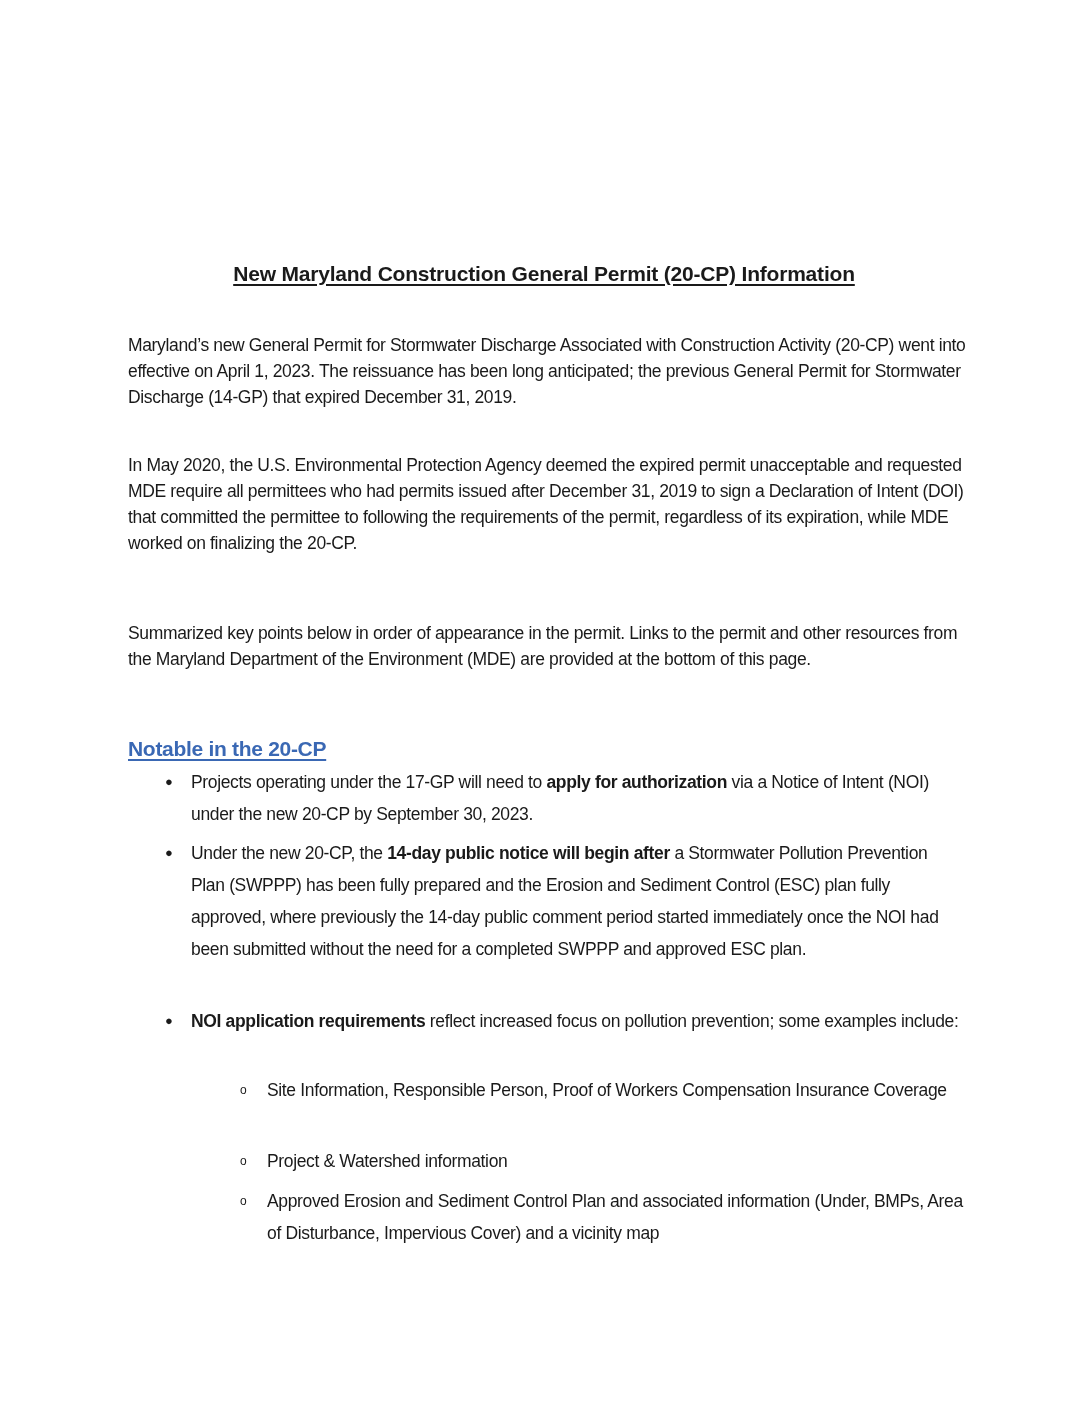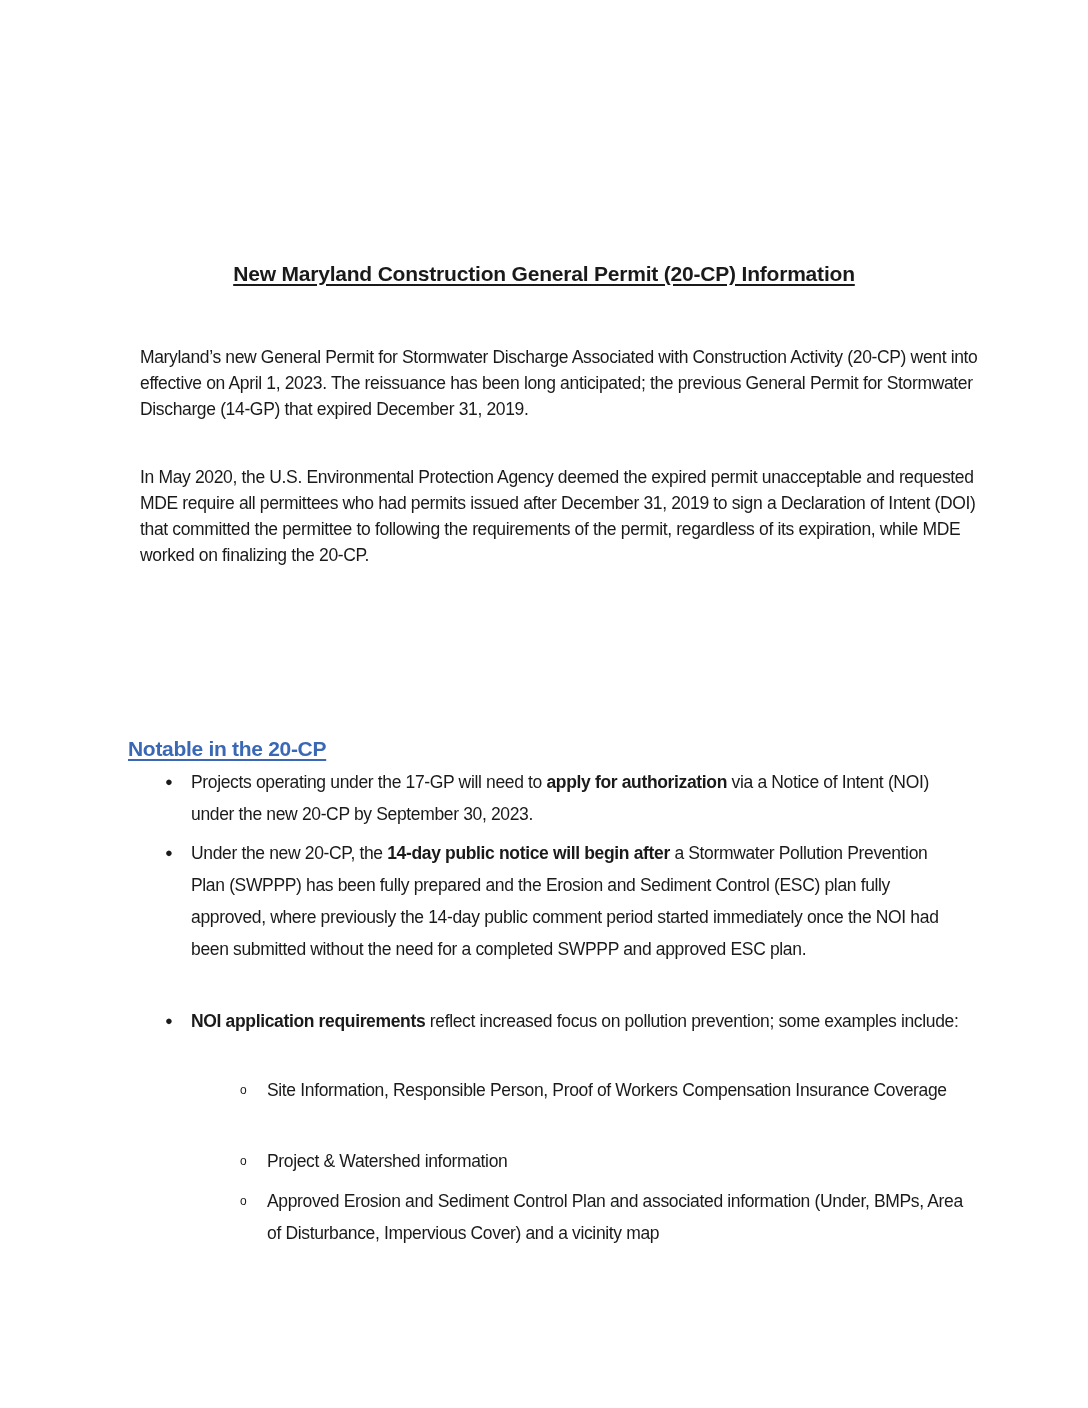--- a/index.html
+++ b/index.html
@@ -33,21 +33,21 @@
       letter-spacing: -0.2px;
       color: #1a1a1a;
     }
     .para {
       position: absolute;
       left: 128px;
       width: 850px;
       font-size: 17.5px;
       line-height: 26px;
       letter-spacing: -0.35px;
-      margin: 12px;
+      margin: 0;
     }
     .p1 { top: 332px; }
     .p2 { top: 452px; }
     .p3 { top: 620px; }
     .section-heading {
       position: absolute;
       left: 128px;
       top: 737px;
       font-size: 21px;
       font-weight: bold;
@@ -106,20 +106,21 @@
   </style>
 </head>
 <body>
 
 <div class="page">
 
   <div class="title">New Maryland Construction General Permit (20-CP) Information</div>
 
   <p class="para p1">Maryland’s new General Permit for Stormwater Discharge Associated with Construction Activity (20-CP) went into effective on April 1, 2023. The reissuance has been long anticipated; the previous General Permit for Stormwater Discharge (14-GP) that expired December 31, 2019.</p>
   <p class="para p2">In May 2020, the U.S. Environmental Protection Agency deemed the expired permit unacceptable and requested MDE require all permittees who had permits issued after December 31, 2019 to sign a Declaration of Intent (DOI) that committed the permittee to following the requirements of the permit, regardless of its expiration, while MDE worked on finalizing the 20-CP.</p>
+  <p class="para p3">Summarized key points below in order of appearance in the permit. Links to the permit and other resources from the Maryland Department of the Environment (MDE) are provided at the bottom of this page.</p>
 
   <div class="section-heading" style="color: rgb(58, 104, 180);">Notable in the 20-CP</div>
 
   <div class="bullet b1">
     <span class="marker">●</span>
     <span class="text"><span>Projects operating under the 17-GP will need to </span><b>apply for authorization</b><span> via a Notice of Intent (NOI) under the new 20-CP by September 30, 2023.</span></span>
   </div>
 
   <div class="bullet b2">
     <span class="marker">●</span>

